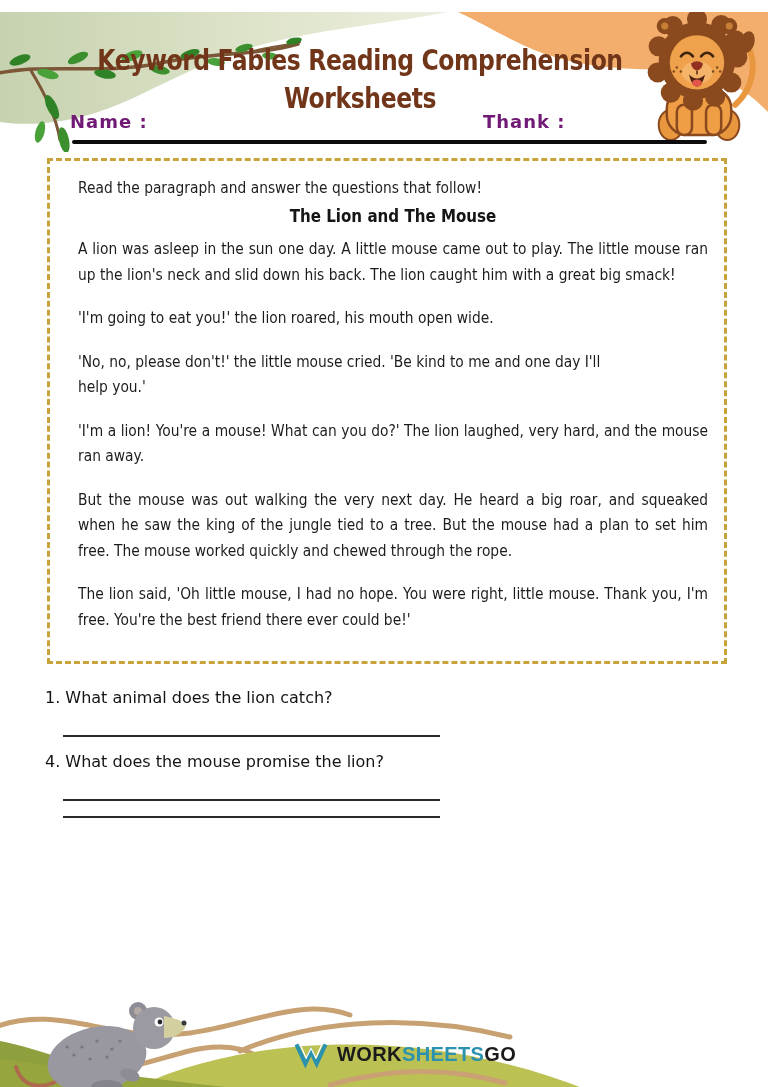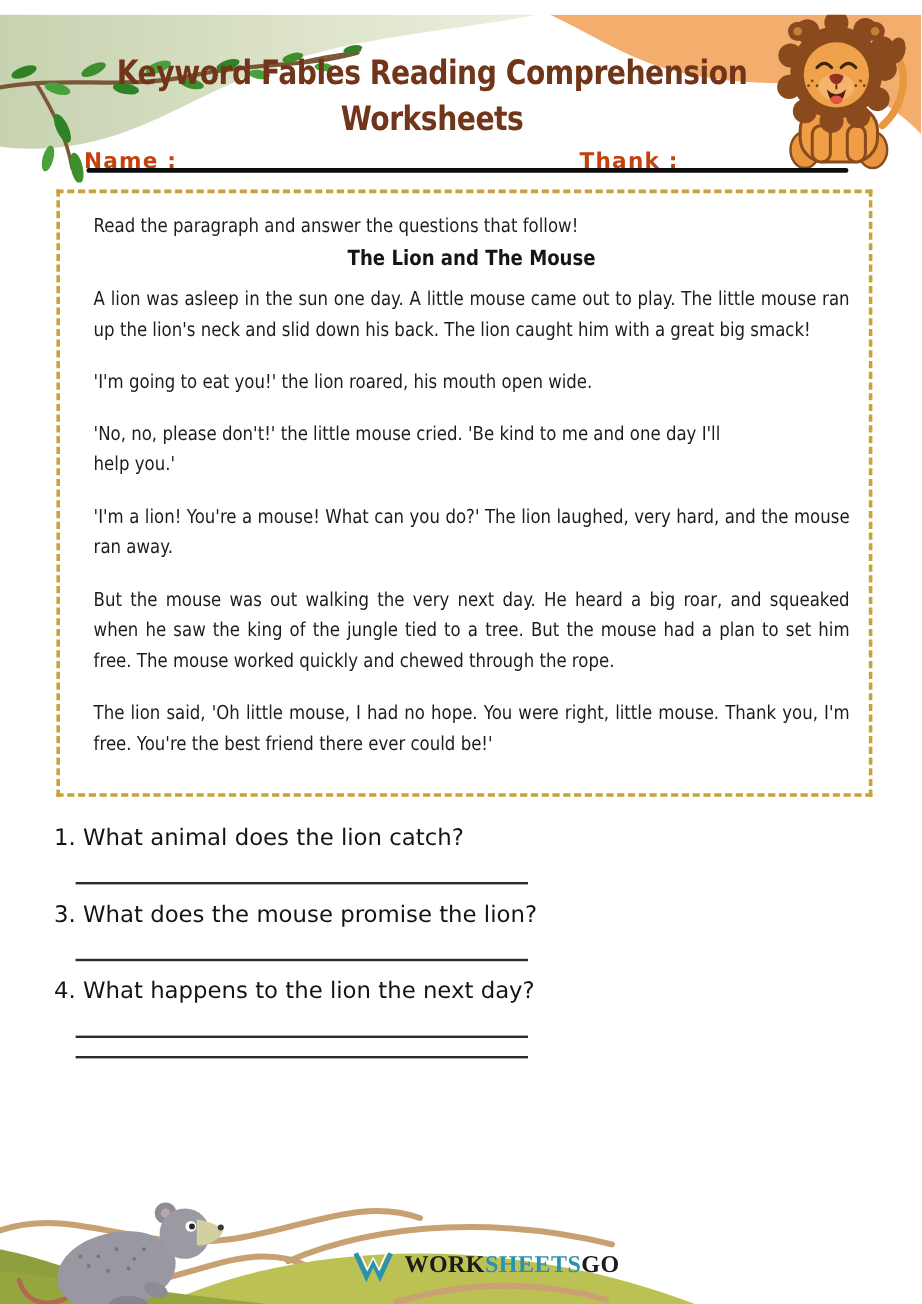--- a/index.html
+++ b/index.html
@@ -12,51 +12,51 @@
   
   .header-art { position:absolute; left:0; top:0; width:768px; height:140px; }
   .lion-art { position:absolute; left:626px; top:0; width:142px; height:133px; }
   
   .page-title {
     position:absolute; left:0; top:30px; width:720px; text-align:center;
     color:#713619; font-weight:bold; font-size:28px; line-height:38px;
     transform:scaleX(0.84); transform-origin:50% 0; letter-spacing:-0.5px;
   }
   
-  .field-label { position:absolute; top:112px; font-size:18px; font-weight:bold; color:#c2410c; letter-spacing:1px; }
+  .field-label { position:absolute; top:99px; font-size:18px; font-weight:bold; color:#701a75; letter-spacing:1px; }
   .name-label { left:70px; }
   .date-label { left:483px; }
   .name-date-rule { position:absolute; left:72px; top:128px; width:635px; height:4px; background:#0c0c0c; border-radius:2px; }
   
   .story-box {
     position:absolute; left:47px; top:146px; width:680px; height:506px;
     border:3px dashed #c8a33b; overflow:hidden;
     padding:15px 0 0 28px;
   }
   .story-inner { width:730px; transform:scaleX(0.863); transform-origin:0 0; }
   .story-instruction { font-size:16px; line-height:23px; margin-bottom:7px; }
   .story-title { font-size:17.5px; font-weight:bold; text-align:center; margin-bottom:10px; color:#151515; }
   .story-paragraph {
     font-size:16px; line-height:25.5px; text-align:justify;
     margin-bottom:18px; white-space:pre-line; color:#1c1c1c;
   }
   .story-paragraph.no-justify { text-align:left; }
   
   .questions { position:absolute; left:45px; top:676px; width:430px; }
   .question-block { margin-bottom:15px; }
-  .q-text { font-size:19px; line-height:20px; margin-bottom:27px; color:#141414; }
+  .q-text { font-size:16px; line-height:20px; margin-bottom:27px; color:#141414; }
   .answer-line { width:377px; margin-left:18px; border-bottom:2px solid #2b2b2b; height:0; margin-bottom:15px; }
   
   .footer-art { position:absolute; left:0; bottom:4px; width:768px; height:96px; }
   .page-bottom-edge { position:absolute; left:0; bottom:0; width:768px; height:4px; background:#d9dde0; }
   .logo-row {
     position:absolute; left:294px; top:1026px; height:32px;
     display:flex; align-items:center; gap:9px; z-index:5;
   }
-  .logo-text { font-family:Liberation Serif, serif; font-size:20px; font-weight:800; letter-spacing:0.4px; white-space:nowrap; }
+  .logo-text { font-family:Liberation Sans, sans-serif; font-size:20px; font-weight:800; letter-spacing:0.4px; white-space:nowrap; }
   .logo-work, .logo-go { color:#1b1b1b; }
   .logo-sheets { color:#2a92ae; }
 </style>
 </head>
 <body>
 
 <div class="page">
 
   <svg class="header-art" viewBox="0 0 768 140" aria-hidden="true">
     <defs>
@@ -157,25 +157,21 @@
       <p class="story-paragraph">The lion said, 'Oh little mouse, I had no hope. You were right, little mouse. Thank you, I'm free. You're the best friend there ever could be!'</p>
     </div>
   </div>
 
   <div class="questions">
     <div class="question-block">
       <div class="q-text">1. What animal does the lion catch?</div>
       <div class="answer-line"></div>
     </div>
     <div class="question-block">
-      <div class="q-text">3. What does the mouse promise the lion?</div>
-      <div class="answer-line"></div>
-    </div>
-    <div class="question-block">
-      <div class="q-text">4. What happens to the lion the next day?</div>
+      <div class="q-text">4. What does the mouse promise the lion?</div>
       <div class="answer-line"></div>
     </div>
     <div class="question-block">
       <div class="answer-line"></div>
     </div>
   </div>
 
   <svg class="footer-art" viewBox="0 0 768 96" aria-hidden="true">
     <g stroke="#c8a173" stroke-width="5" fill="none" stroke-linecap="round">
       <path d="M-5,28 C60,4 110,44 190,34 C250,26 300,-2 350,16"></path>

